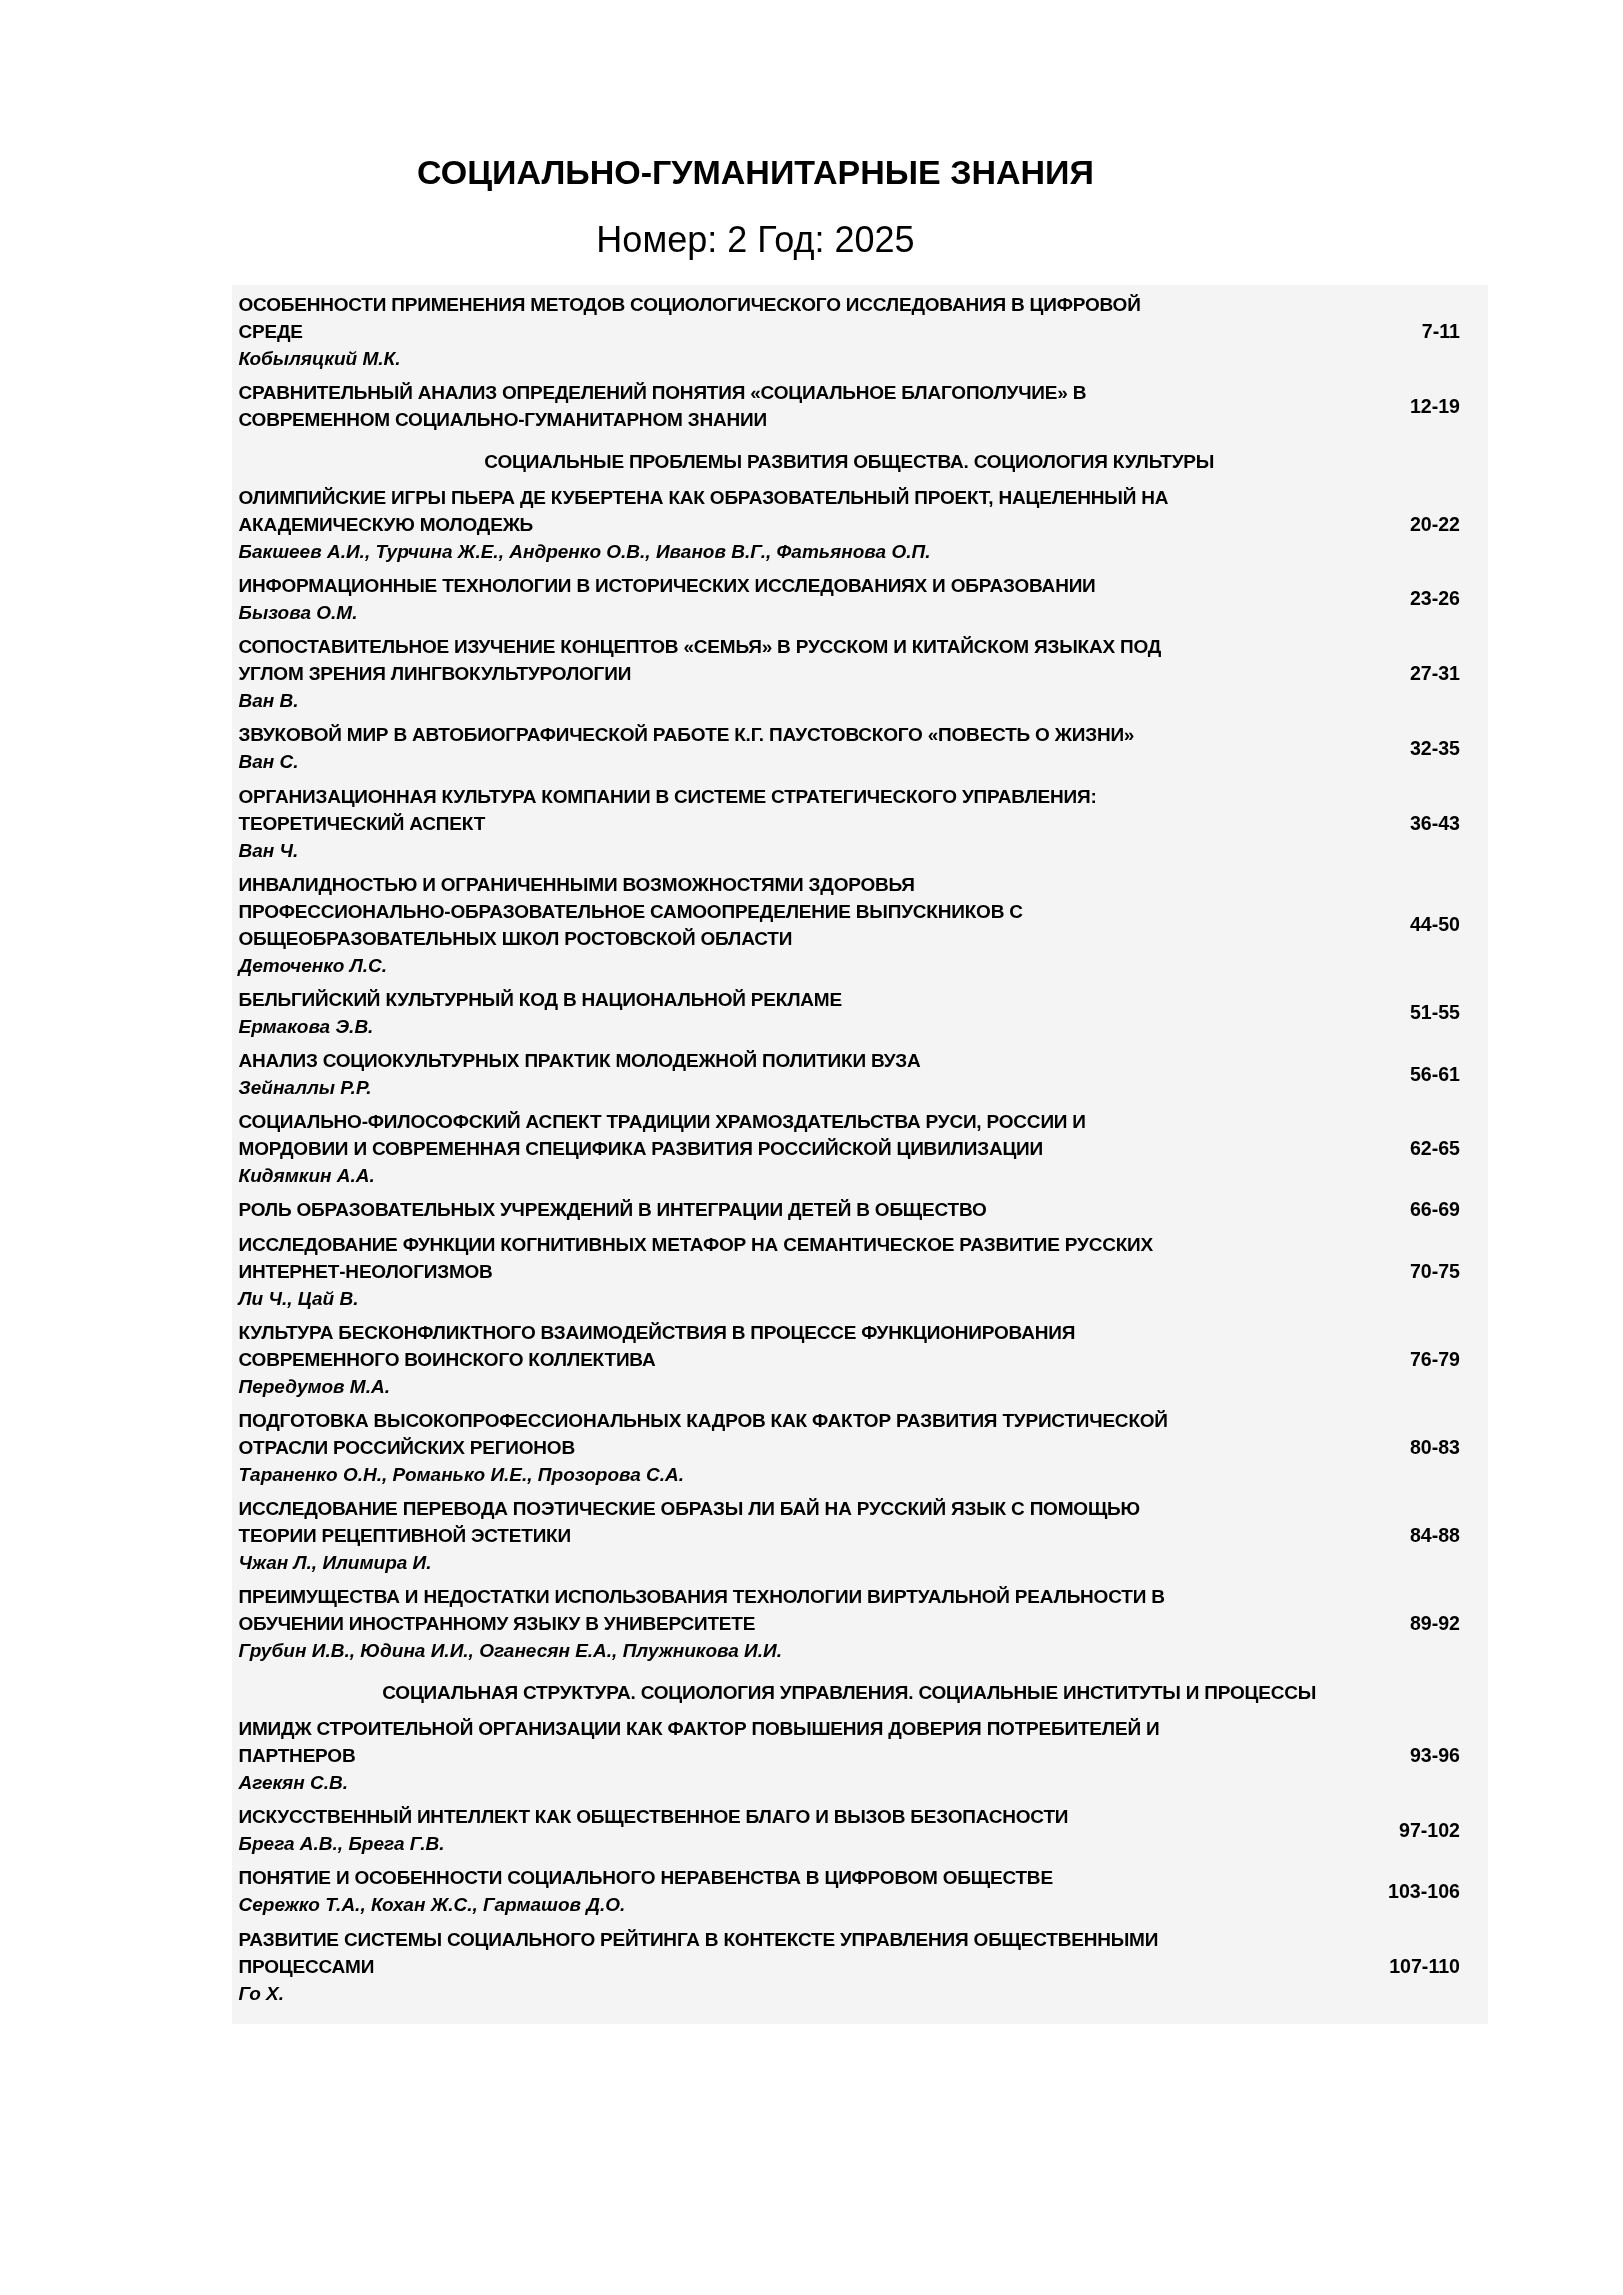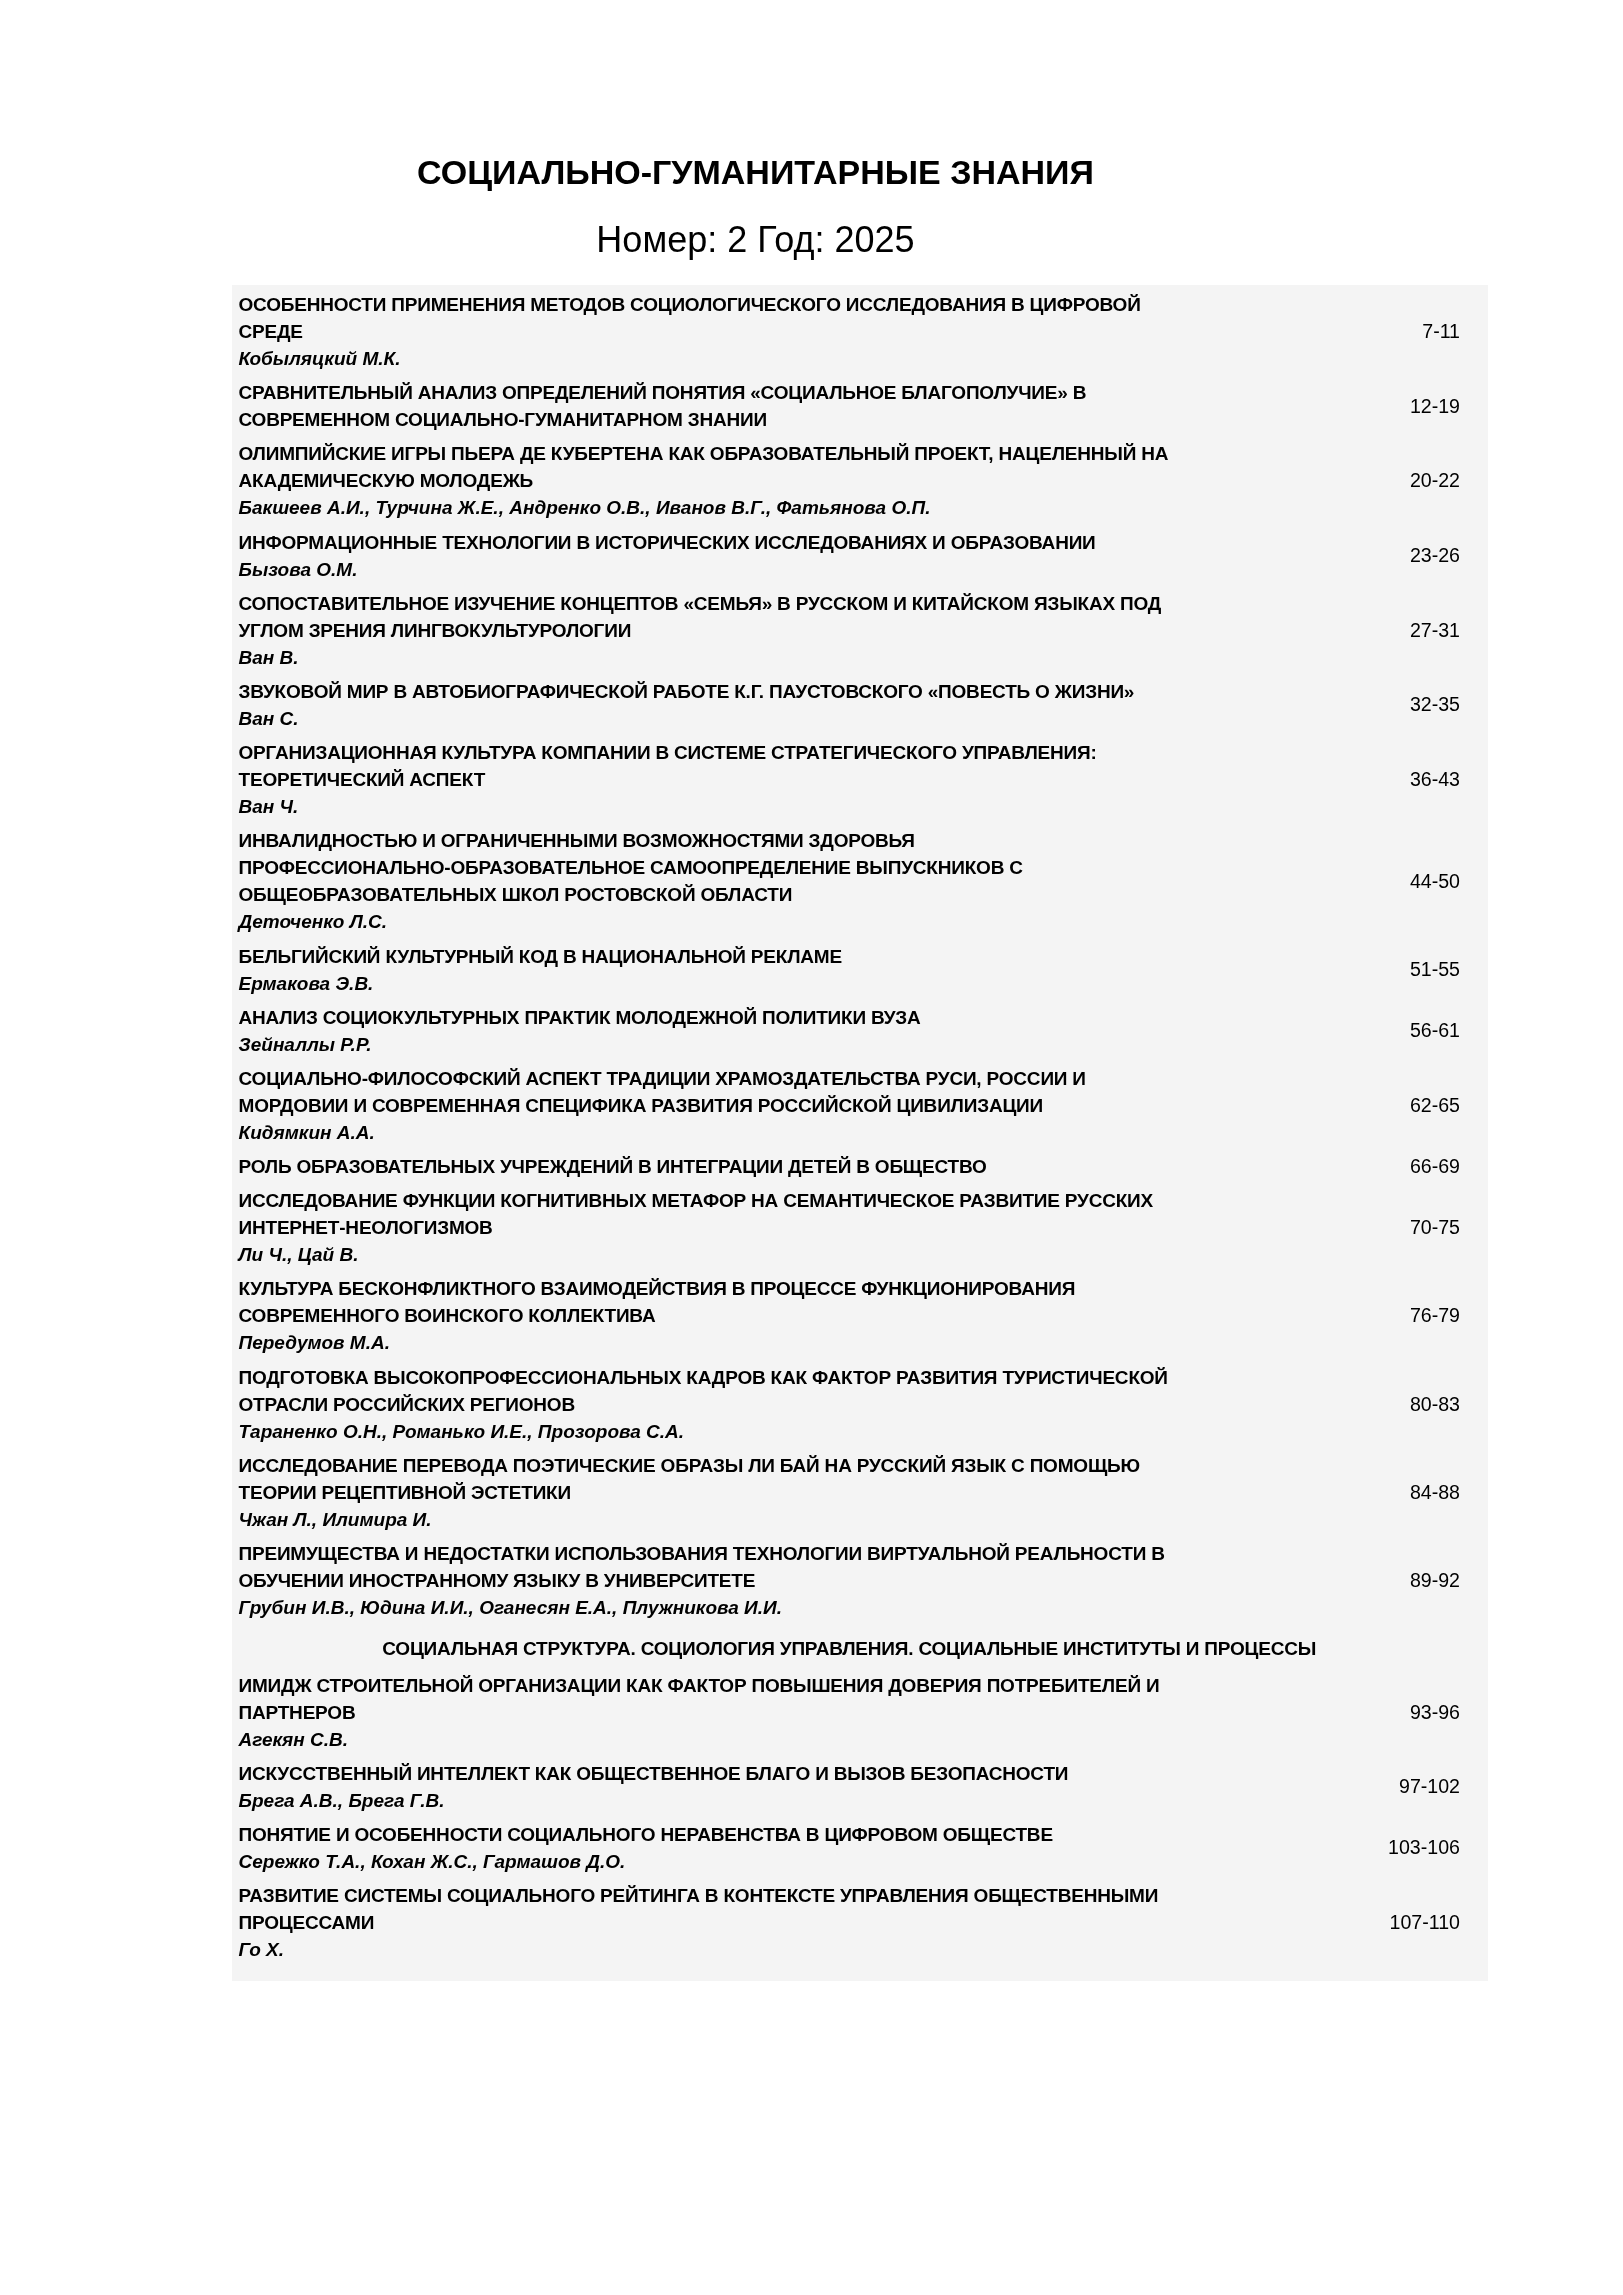--- a/index.html
+++ b/index.html
@@ -60,20 +60,21 @@
     font-size: 19px;
     line-height: 27px;
   }
   .article-pages {
     flex: 0 0 154px;
     width: 154px;
     text-align: right;
     font-size: 19.6px;
     line-height: 27px;
     white-space: nowrap;
+    font-weight: bold;
   }
   .section-heading {
     text-align: center;
     font-weight: bold;
     font-size: 19px;
     line-height: 27px;
     letter-spacing: -0.2px;
     margin: 14.4px 0 9.2px 0;
   }
 </style>
@@ -99,20 +100,21 @@
       </div>
       <div class="article-row">
         <div class="article-main">
           <div class="article-title">
             <div class="title-line">СРАВНИТЕЛЬНЫЙ АНАЛИЗ ОПРЕДЕЛЕНИЙ ПОНЯТИЯ «СОЦИАЛЬНОЕ БЛАГОПОЛУЧИЕ» В</div>
             <div class="title-line">СОВРЕМЕННОМ СОЦИАЛЬНО-ГУМАНИТАРНОМ ЗНАНИИ</div>
           </div>
         </div>
         <div class="article-pages">12-19</div>
       </div>
+      <div class="section-heading">СОЦИАЛЬНЫЕ ПРОБЛЕМЫ РАЗВИТИЯ ОБЩЕСТВА. СОЦИОЛОГИЯ КУЛЬТУРЫ</div>
       <div class="article-row">
         <div class="article-main">
           <div class="article-title">
             <div class="title-line">ОЛИМПИЙСКИЕ ИГРЫ ПЬЕРА ДЕ КУБЕРТЕНА КАК ОБРАЗОВАТЕЛЬНЫЙ ПРОЕКТ, НАЦЕЛЕННЫЙ НА</div>
             <div class="title-line">АКАДЕМИЧЕСКУЮ МОЛОДЕЖЬ</div>
           </div>
           <div class="article-authors">Бакшеев А.И., Турчина Ж.Е., Андренко О.В., Иванов В.Г., Фатьянова О.П.</div>
         </div>
         <div class="article-pages">20-22</div>
       </div>

